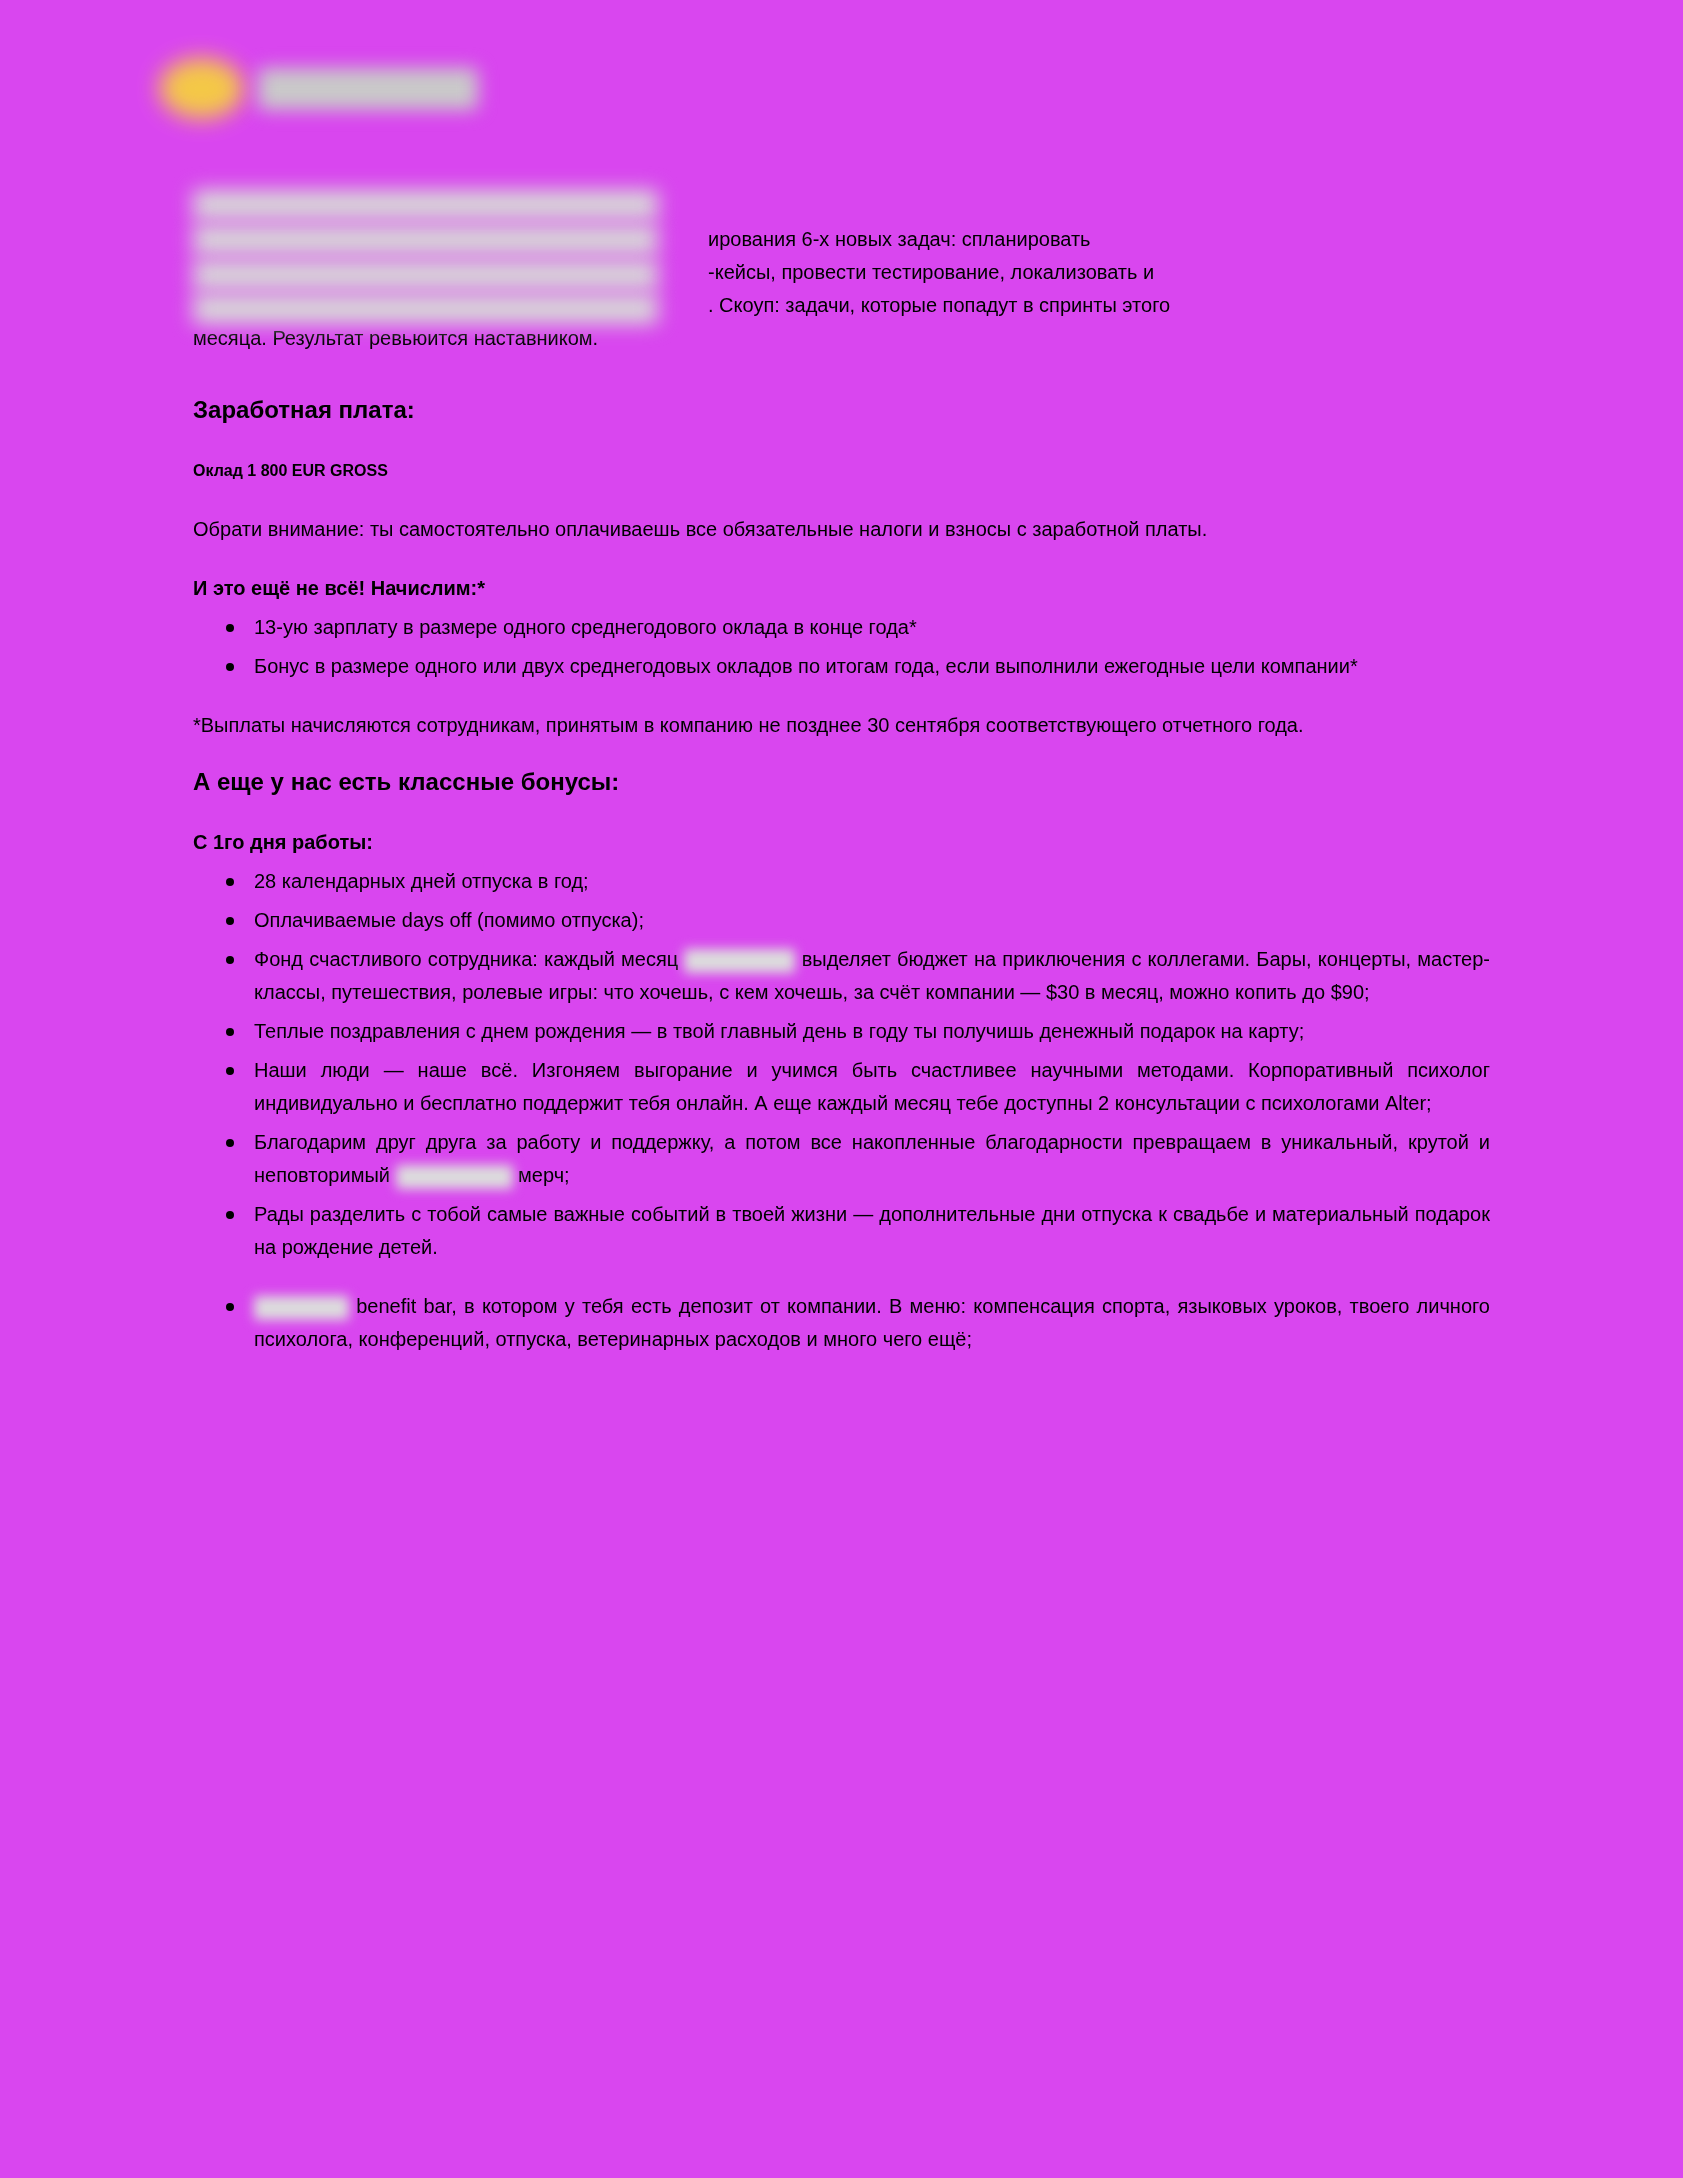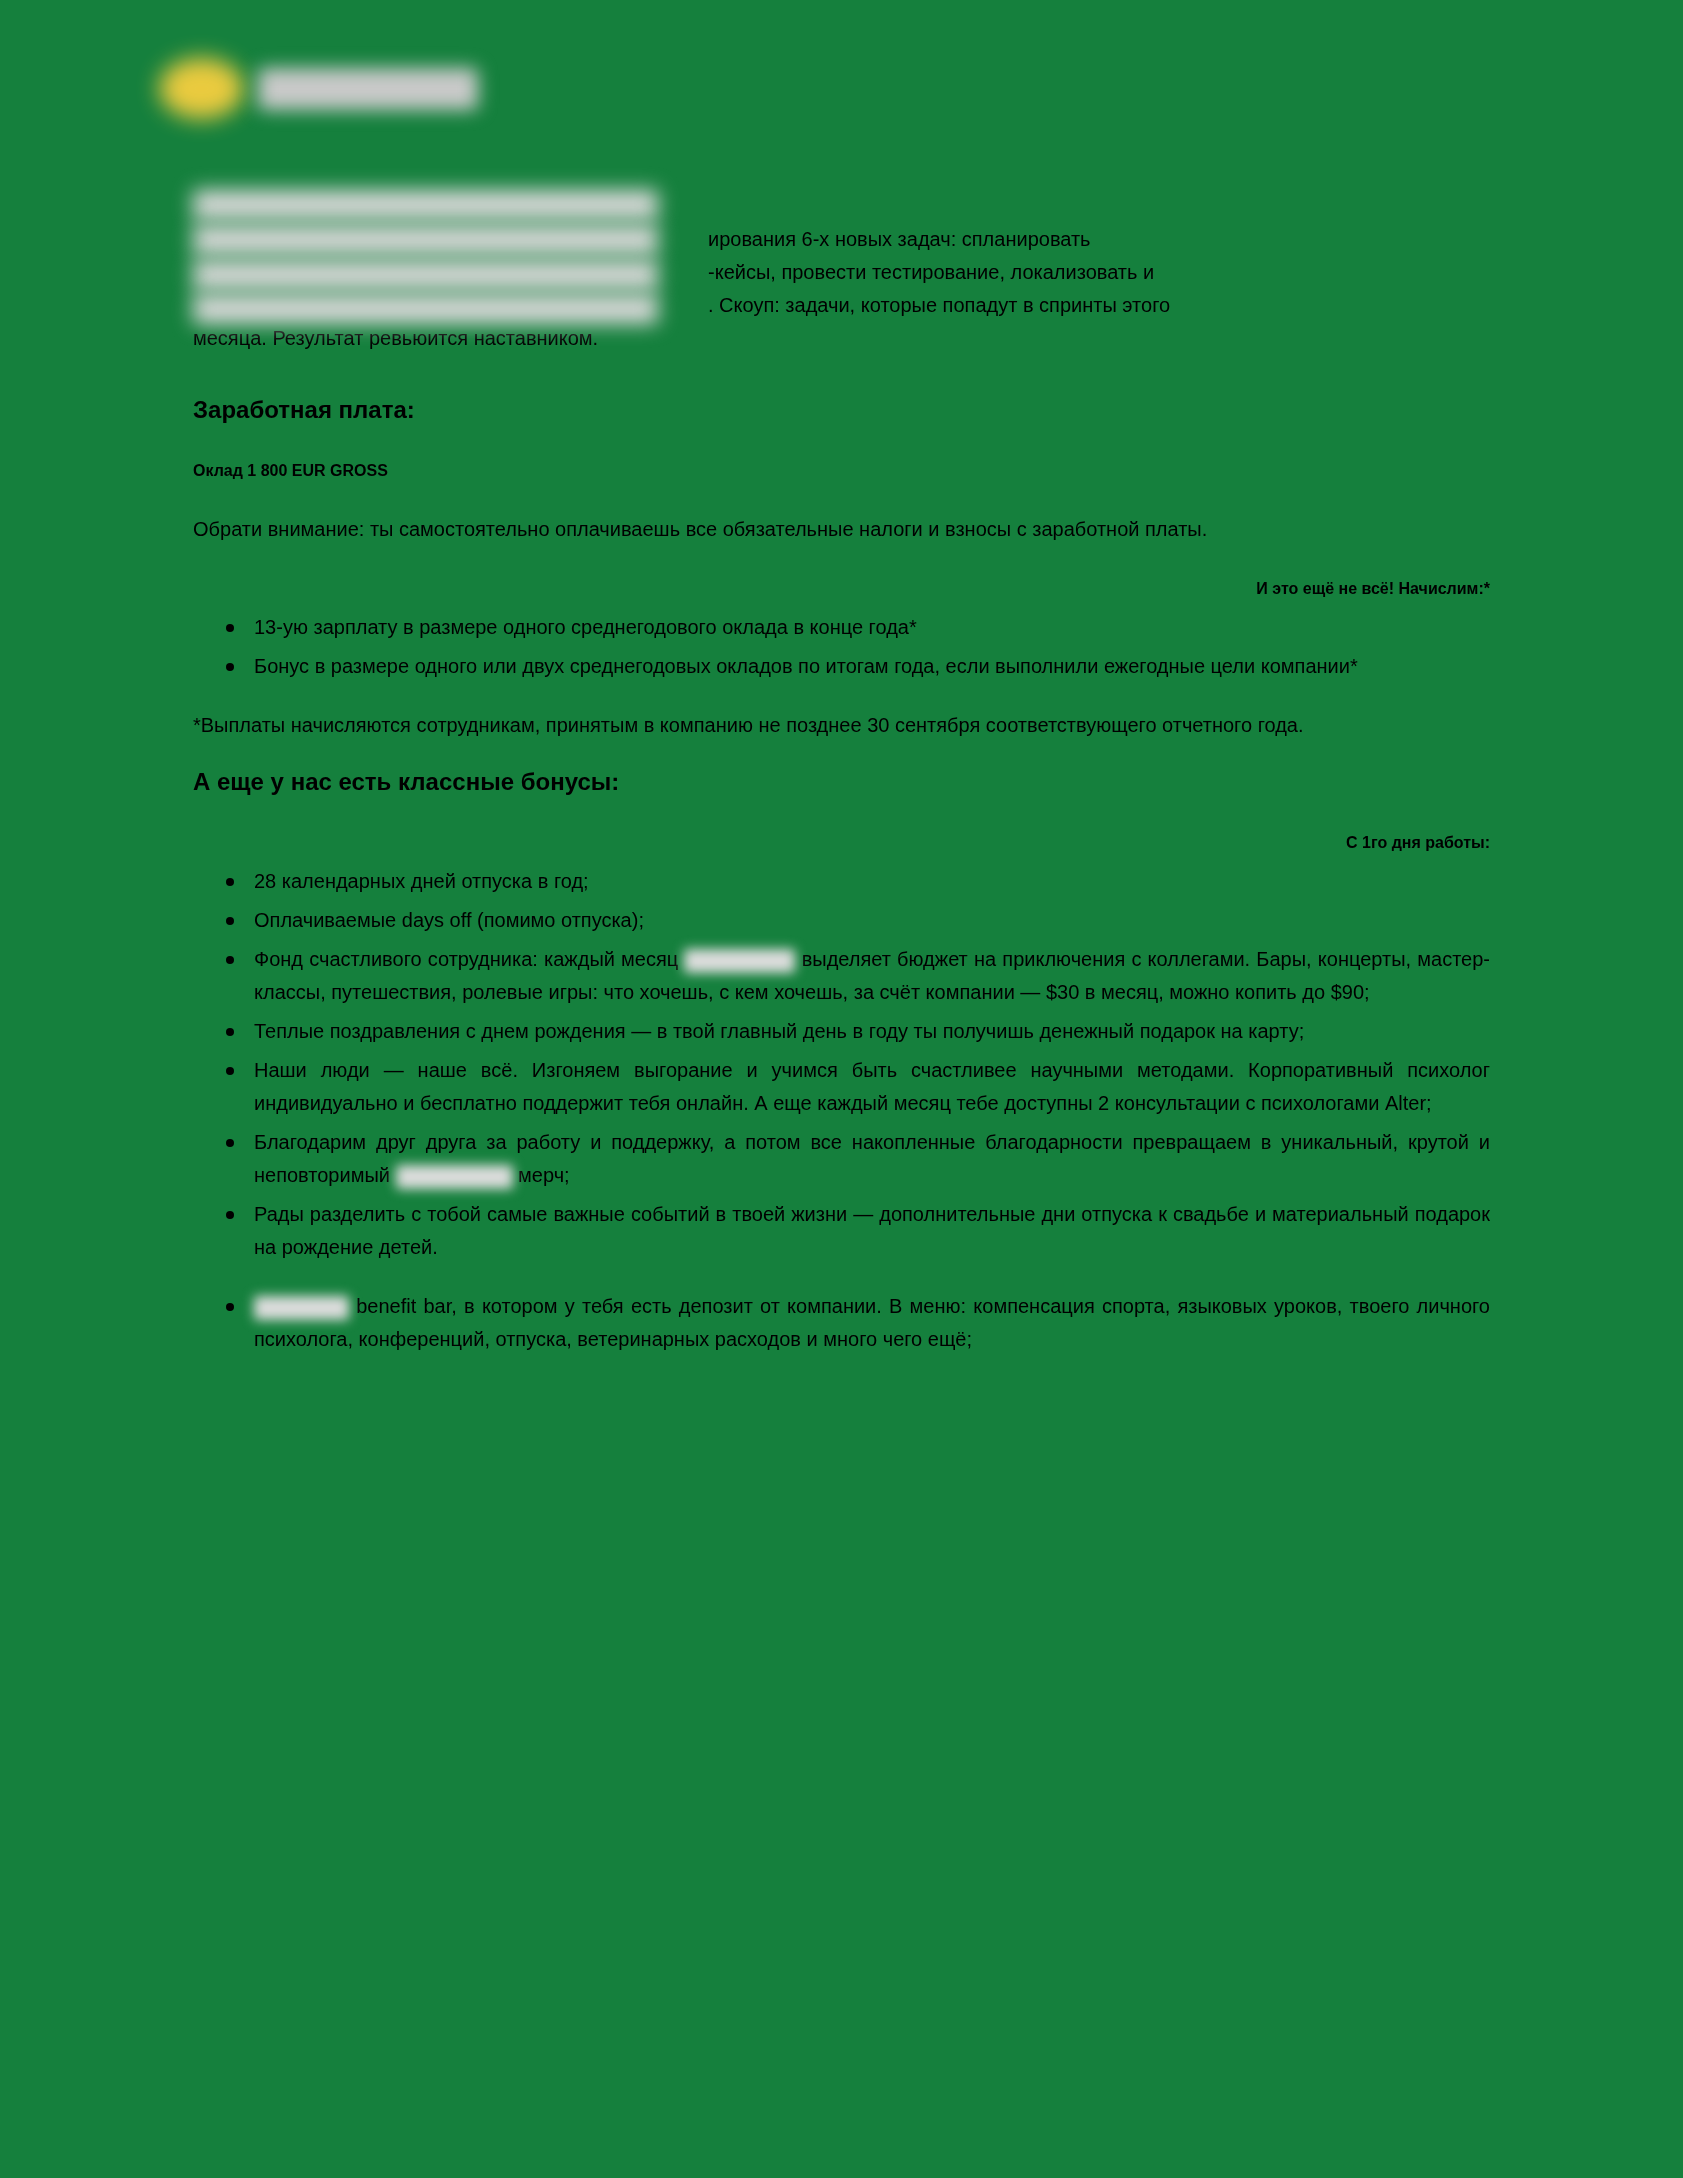--- a/index.html
+++ b/index.html
@@ -11,21 +11,21 @@
     width: 1683px;
     height: 2178px;
     font-family: "Liberation Sans", sans-serif;
     color: #000000;
     -webkit-font-smoothing: antialiased;
   }
   .page {
     position: relative;
     width: 1683px;
     height: 2178px;
-    background: #15803d;
+    background: #d946ef;
     overflow: hidden;
   }
   
   .logo-block {
     position: absolute;
     left: 149px;
     top: 48px;
     width: 337px;
     height: 79px;
   }
@@ -84,24 +84,23 @@
     font-size: 24px;
     font-weight: bold;
     margin: 16px 0 30px 0;
   }
   .h-sub {
     font-size: 16px;
     font-weight: bold;
     margin: 0 0 26px 0;
   }
   .h-sub-tight {
-    font-size: 16px;
+    font-size: 20px;
     font-weight: bold;
     margin: 0 0 6px 0;
-    text-align: right;
   }
   ul {
     margin: 0 0 26px 0;
     padding-left: 61px;
     list-style: none;
   }
   li {
     position: relative;
     margin-bottom: 6px;
     text-align: justify;

